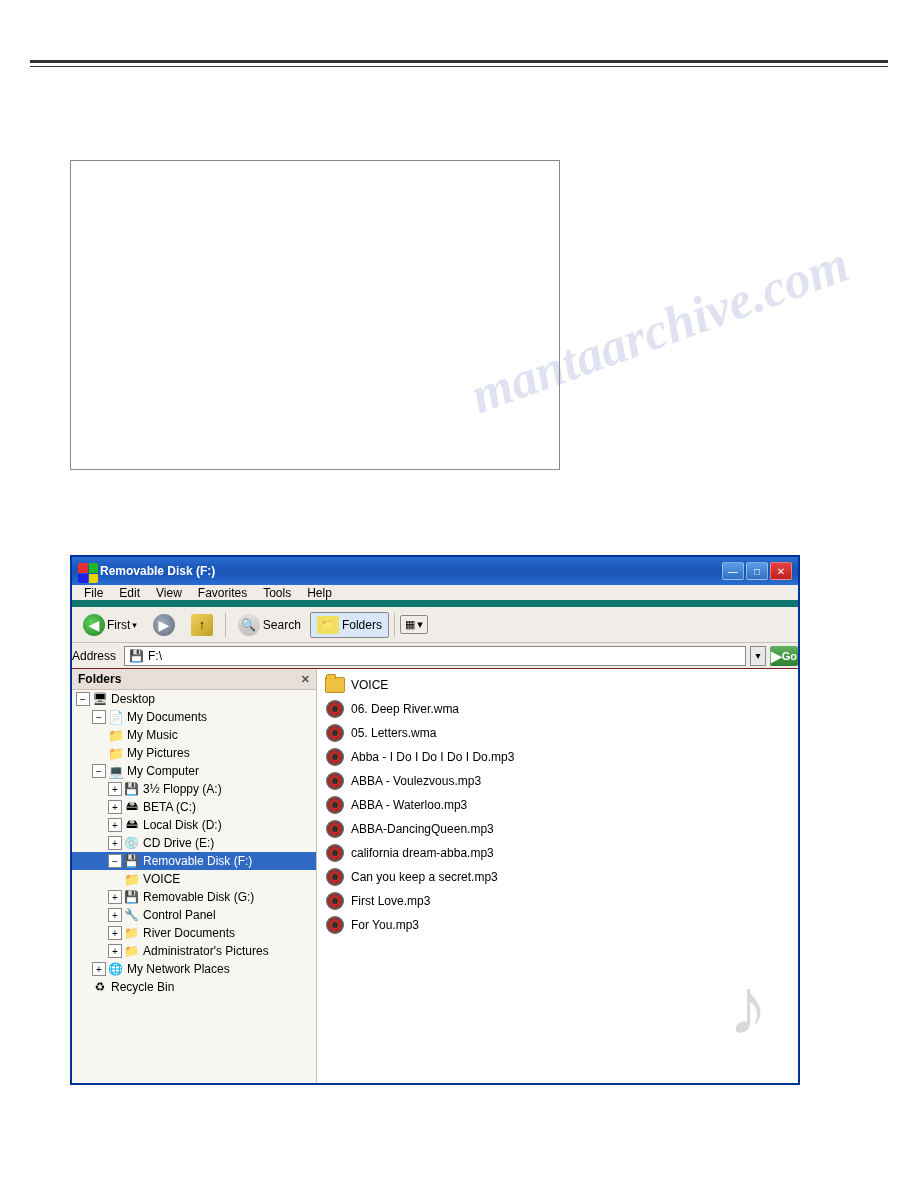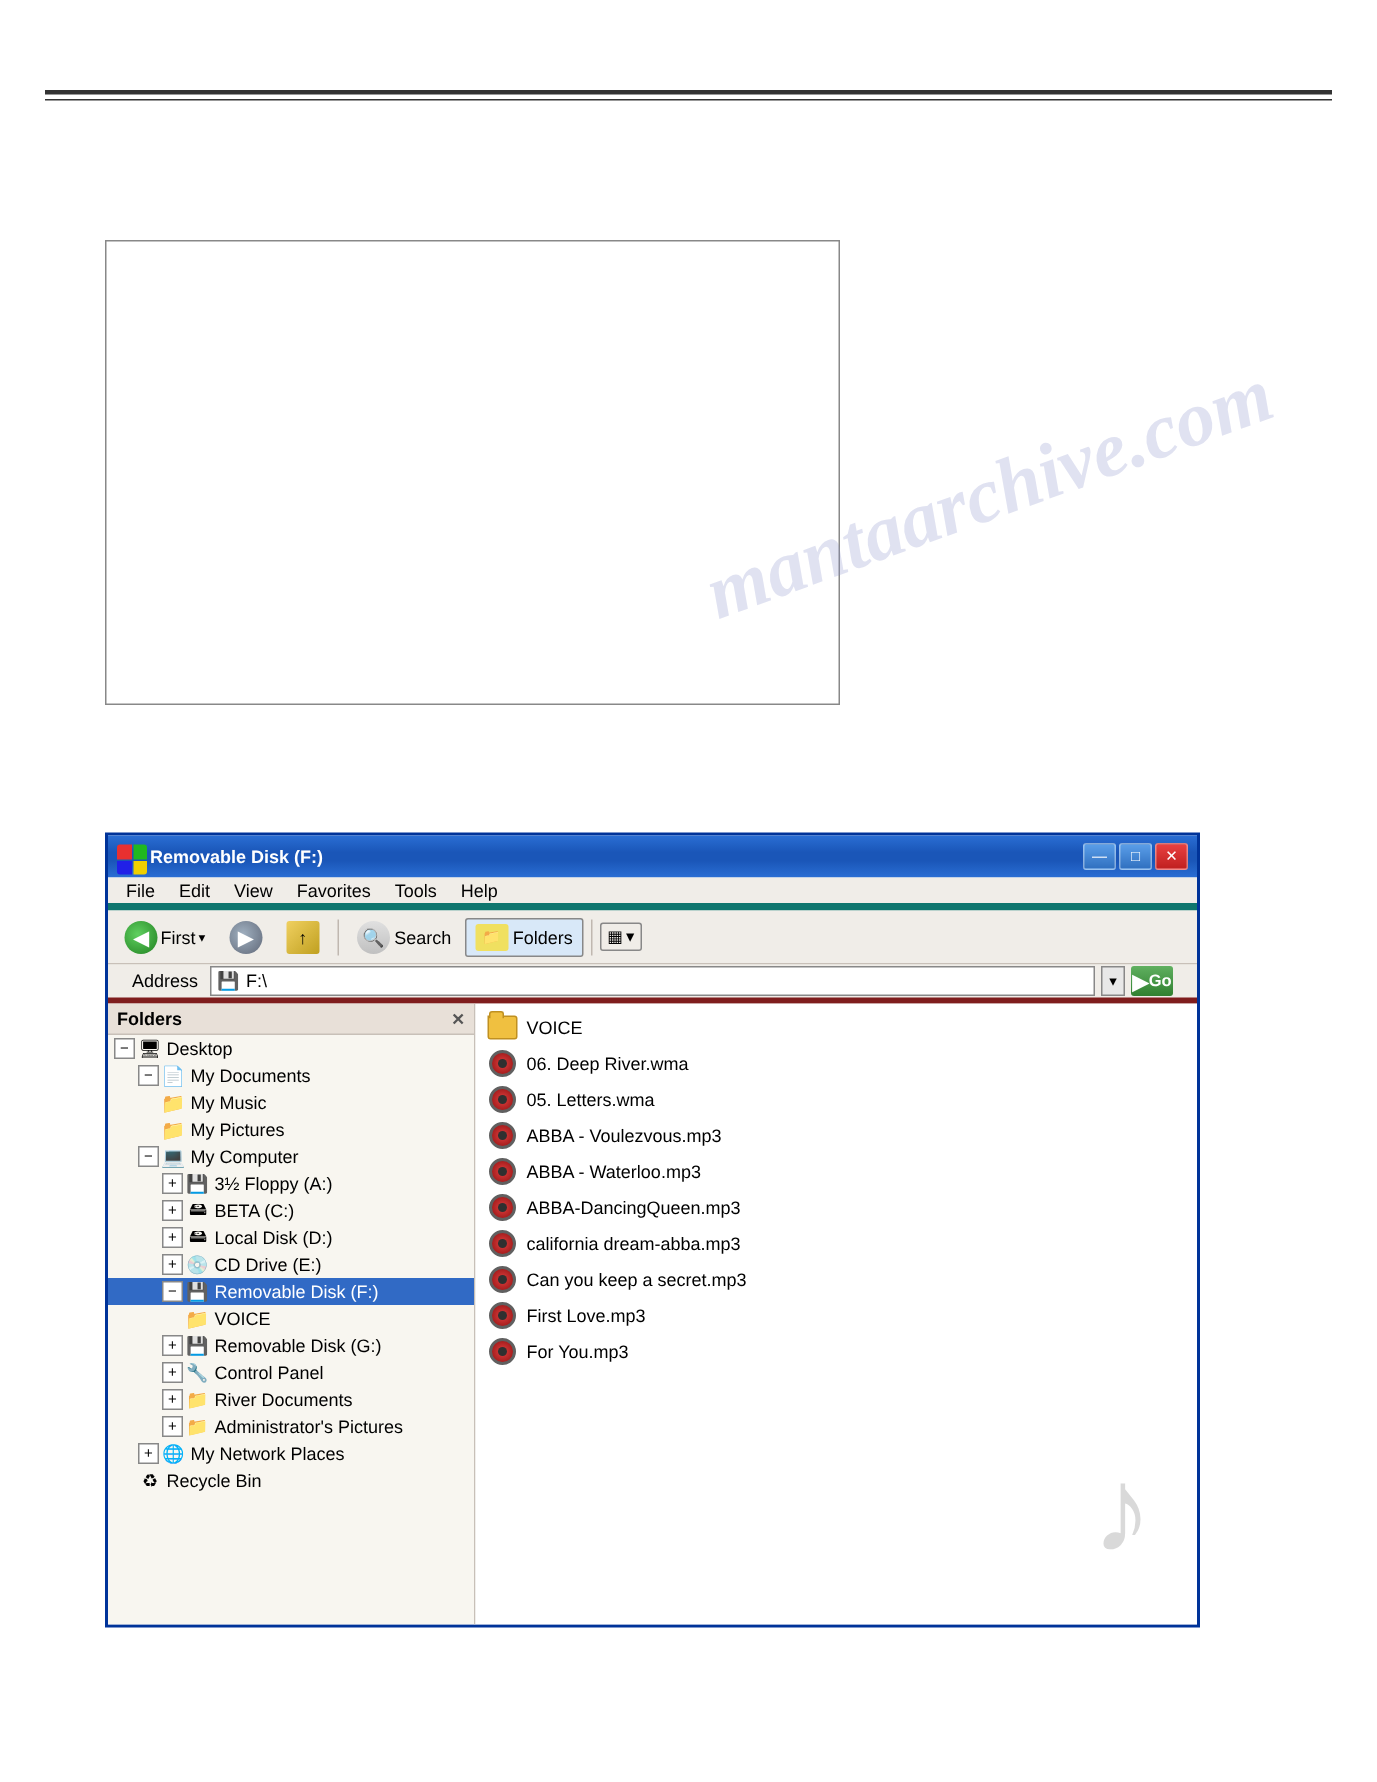--- a/index.html
+++ b/index.html
@@ -106,23 +106,23 @@
       cursor: pointer;
       background: linear-gradient(to bottom, #5a9ee8, #3070c0);
     }
     .tb-btn.close { background: linear-gradient(to bottom, #e84040, #c02020); }
 
     
     .menu-bar {
       background: #f0ede8;
       height: 22px;
       display: flex;
-      align-items: flex-start;
+      align-items: center;
       padding: 0 4px;
-      border-bottom: 5px solid #0f766e;
+      border-bottom: 7px solid #0f766e;
       flex-shrink: 0;
     }
     .menu-item {
       padding: 2px 8px;
       font-size: 12px;
       color: #000;
       cursor: pointer;
     }
 
     
@@ -194,23 +194,23 @@
       cursor: pointer;
       gap: 2px;
     }
 
     
     .address-bar {
       background: #f0ede8;
       height: 26px;
       display: flex;
       align-items: center;
-      padding: 0 16px;
+      padding: 0 0;
       gap: 4px;
-      border-bottom: 4px solid #7f1d1d;
+      border-bottom: 1px solid #7f1d1d;
       flex-shrink: 0;
       text-align: right;
     }
     .address-label {
       font-size: 12px;
       color: #000;
       margin-right: 4px;
     }
     .address-field {
       flex: 1;
@@ -637,20 +637,26 @@
       <div class="file-item">
         <div class="file-icon">
             <div class="media-icon"></div>
           </div>
         <span>05. Letters.wma</span>
       </div>
       <div class="file-item">
         <div class="file-icon">
             <div class="media-icon"></div>
           </div>
+        <span>Abba - I Do I Do I Do I Do.mp3</span>
+      </div>
+      <div class="file-item">
+        <div class="file-icon">
+            <div class="media-icon"></div>
+          </div>
         <span>ABBA - Voulezvous.mp3</span>
       </div>
       <div class="file-item">
         <div class="file-icon">
             <div class="media-icon"></div>
           </div>
         <span>ABBA - Waterloo.mp3</span>
       </div>
       <div class="file-item">
         <div class="file-icon">

